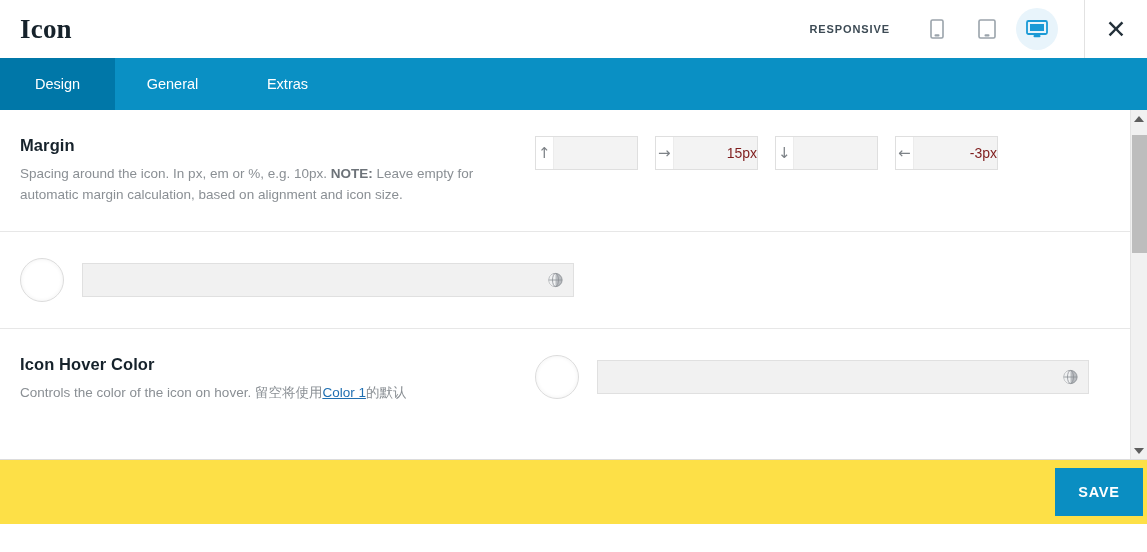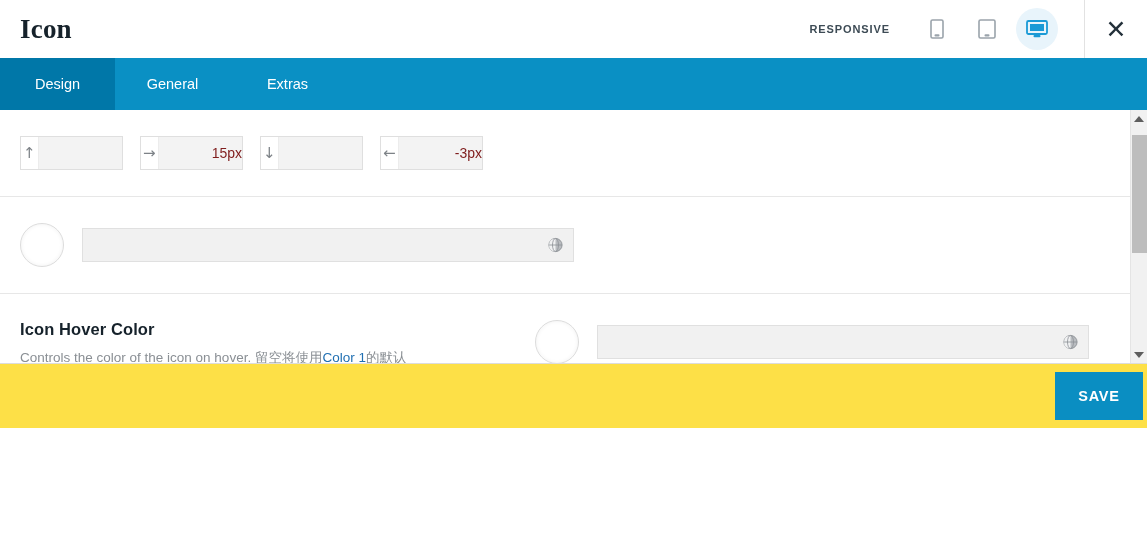--- a/index.html
+++ b/index.html
@@ -4,21 +4,21 @@
 <style>
   * { box-sizing: border-box; margin: 0; padding: 0; }
   html, body {
     width: 1147px; height: 552px;
     background: #fff;
     font-family: "Liberation Sans", sans-serif;
     overflow: hidden;
   }
   .app {
     position: relative;
-    width: 1147px; height: 428px;
+    width: 1147px; height: 524px;
     background: #ffffff;
     display: flex; flex-direction: column;
   }
 
   
   .header {
     height: 58px;
     background: #ffffff;
     display: flex; align-items: center;
     flex: 0 0 58px;
@@ -298,20 +298,24 @@
   <div class="tabbar">
     <div class="tab active">Design</div>
     <div class="tab">General</div>
     <div class="tab">Extras</div>
   </div>
 
   <div class="content-wrap">
     <div class="content">
 
       <div class="row">
+        <div class="row-label">
+          <div class="row-title">Margin</div>
+          <div class="row-desc"><span>Spacing around the icon. In px, em or %, e.g. 10px. </span><b>NOTE:</b><span> Leave empty for automatic margin calculation, based on alignment and icon size.</span></div>
+        </div>
         <div class="row-field">
           <div class="margin-group">
             <div class="margin-item">
               <div class="margin-icon">↑</div>
               <input class="margin-input" type="text" value="" style="">
             </div>
             <div class="margin-item">
               <div class="margin-icon">→</div>
               <input class="margin-input" type="text" value="15px" style="">
             </div>

